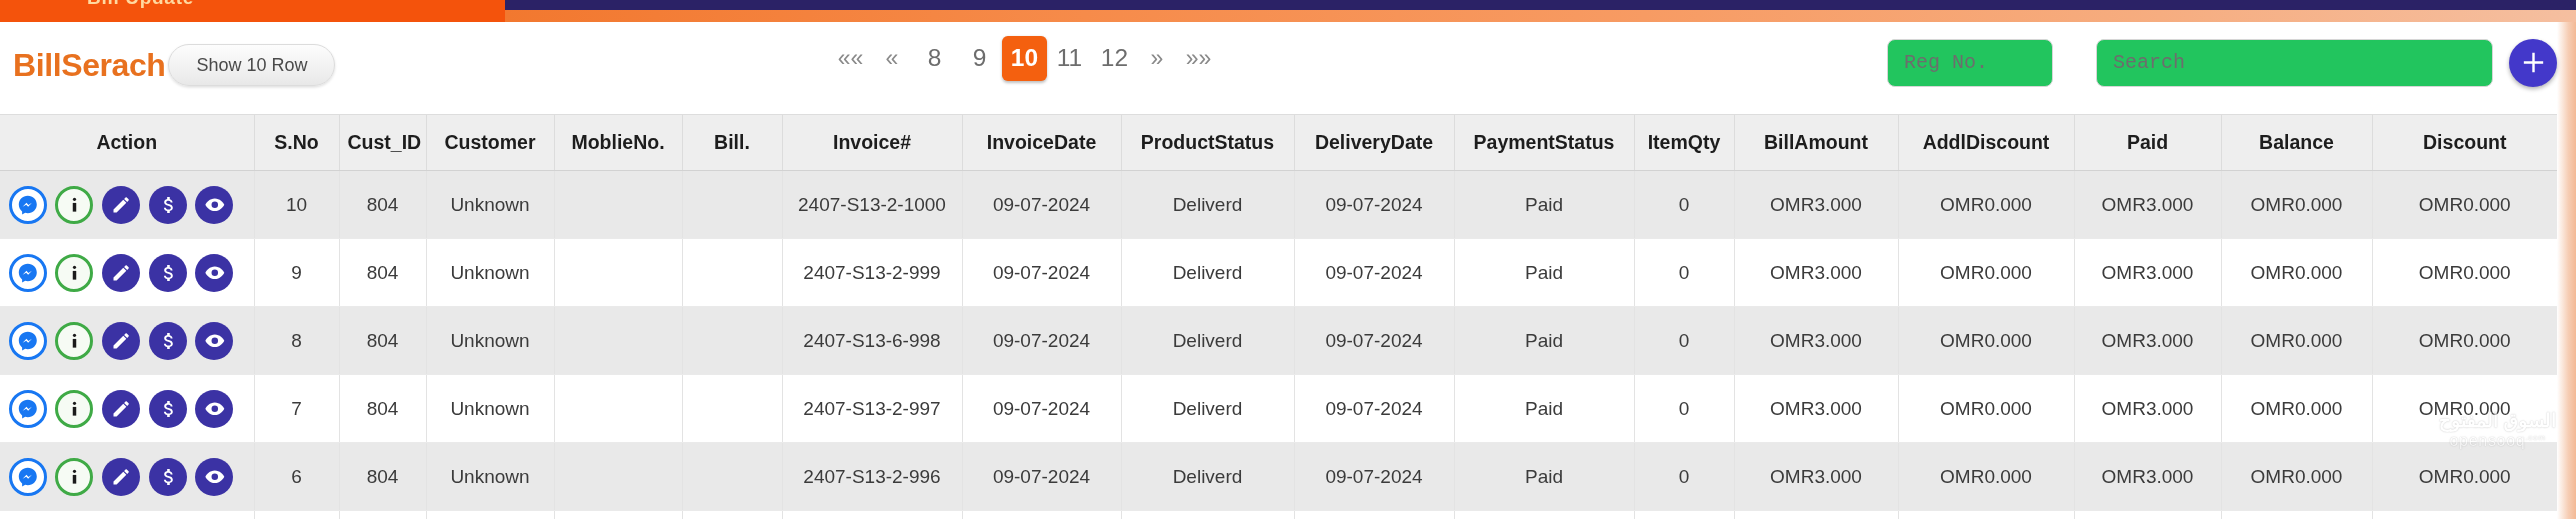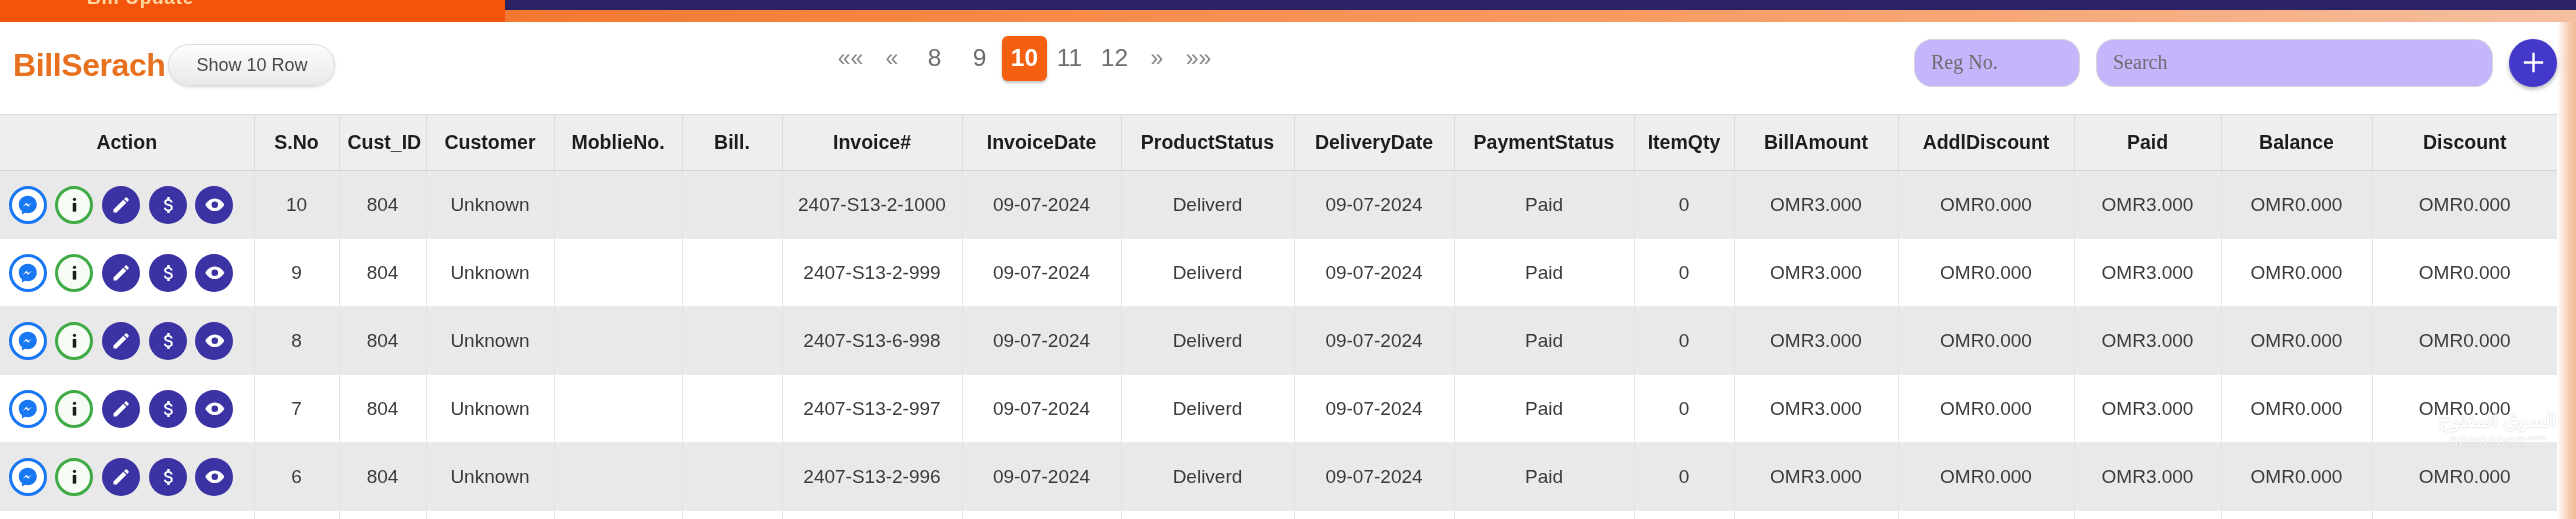--- a/index.html
+++ b/index.html
@@ -109,30 +109,30 @@
 
   
   #header-right {
     position: absolute;
     right: 19px; top: 17.3px;
     display: flex; align-items: center; gap: 16px;
   }
   .text-input {
     height: 48px;
     border: 0.7px solid #d6d6d6;
-    border-radius: 18px;
-    background: #c4b5fd;
+    border-radius: 8px;
+    background: #22c55e;
     font-size: 20px;
     color: #5a5a5a;
     padding: 0 16px;
-    font-family: Liberation Serif, serif;
+    font-family: Liberation Mono, monospace;
     outline: none;
   }
   #reg-no-input { width: 166px; }
-  #search-input { width: 397px; }
+  #search-input { width: 397px; margin-left: 27px; }
   .text-input::placeholder { color: #6d6d6d; opacity: 1; }
   #add-button {
     width: 48px; height: 48px;
     border-radius: 50%;
     background: #4338ca;
     box-shadow: 0 2.2px 4.3px rgba(0,0,0,0.3);
     display: flex; align-items: center; justify-content: center;
     cursor: pointer;
     flex: 0 0 auto;
   }

